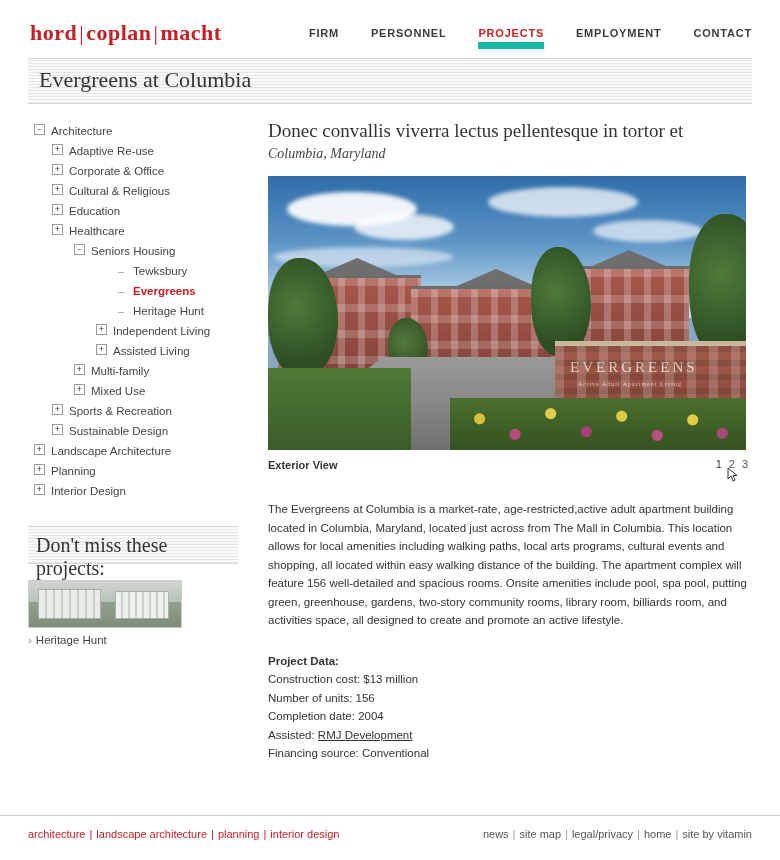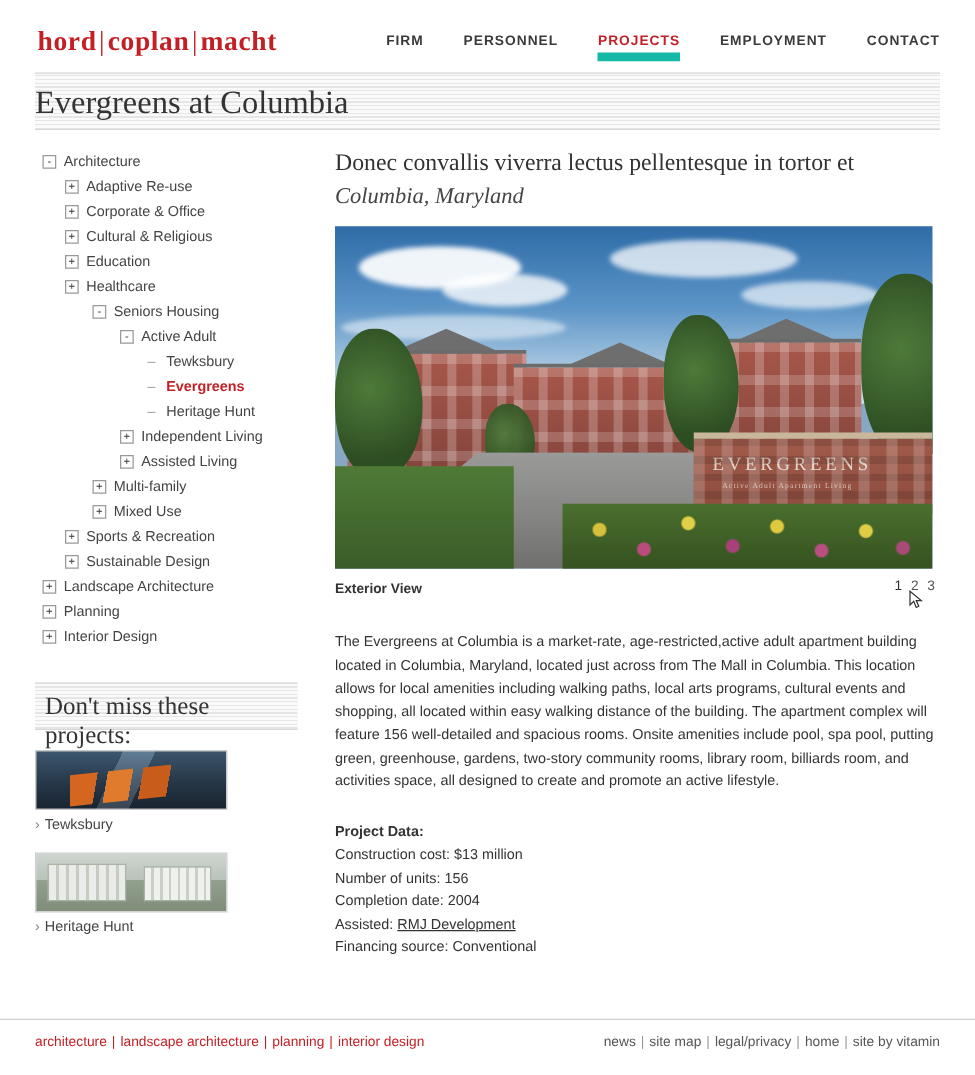--- a/index.html
+++ b/index.html
@@ -70,24 +70,24 @@
     height: 44px;
     background-color: #f2f2f2;
     background-image: repeating-linear-gradient(
       0deg, #e6e6e6 0px, #e6e6e6 1px, #fafafa 1px, #fafafa 3px);
     border-top: 1px solid #d8d8d8;
     border-bottom: 1px solid #d8d8d8;
   }
   .titleband h1 {
     margin: 0;
     position: absolute;
-    left: 0;
+    left: 11px;
     top: 8px;
     font-family: "Liberation Serif", serif;
-    font-size: 26px;
+    font-size: 22px;
     font-weight: normal;
     color: #333333;
     text-align: right;
   }
 
   
   .content {
     position: relative;
     margin: 16px 28px 0 28px;
   }
@@ -233,21 +233,21 @@
   .proj-title {
     font-family: "Liberation Serif", serif;
     font-size: 19px;
     color: #333;
     margin: 0 0 4px 0;
     font-weight: normal;
   }
   .proj-sub {
     font-family: "Liberation Serif", serif;
     font-style: italic;
-    font-size: 18px;
+    font-size: 14px;
     color: #444;
     margin: 0 0 14px 0;
   }
 
   
   .photo {
     width: 478px;
     height: 274px;
     position: relative;
     overflow: hidden;
@@ -481,23 +481,20 @@
 
         <div class="tnode ind1">
           <span class="toggle">+</span><a href="#" class="tlabel">Healthcare</a>
         </div>
 
 
         <div class="tnode ind2">
           <span class="toggle">-</span><a href="#" class="tlabel">Seniors Housing</a>
         </div>
 
-        <div class="tnode ind3">
-          <span class="toggle">-</span><a href="#" class="tlabel">Active Adult</a>
-        </div>
 
         <div class="tnode ind4">
           <span class="leafdash">–</span><a href="#" class="tlabel">Tewksbury</a>
         </div>
 
         <div class="tnode ind4 sel">
           <span class="leafdash">–</span><a href="#" class="tlabel">Evergreens</a>
         </div>
 
         <div class="tnode ind4">
@@ -540,24 +537,20 @@
           <span class="toggle">+</span><a href="#" class="tlabel">Interior Design</a>
         </div>
 
       </div>
 
       <div class="dontmiss">
         <div class="dm-band">
           <span>Don't miss these projects:</span>
         </div>
 
-        <div class="dm-item">
-          <a href="#" class="dm-thumb one"></a>
-          <a href="#" class="dm-link"><span class="car">›</span><span>Tewksbury</span></a>
-        </div>
 
         <div class="dm-item">
           <a href="#" class="dm-thumb two"></a>
           <a href="#" class="dm-link"><span class="car">›</span><span>Heritage Hunt</span></a>
         </div>
       </div>
     </div>
 
     <div class="main">
       <h2 class="proj-title">Donec convallis viverra lectus pellentesque in tortor et</h2>

